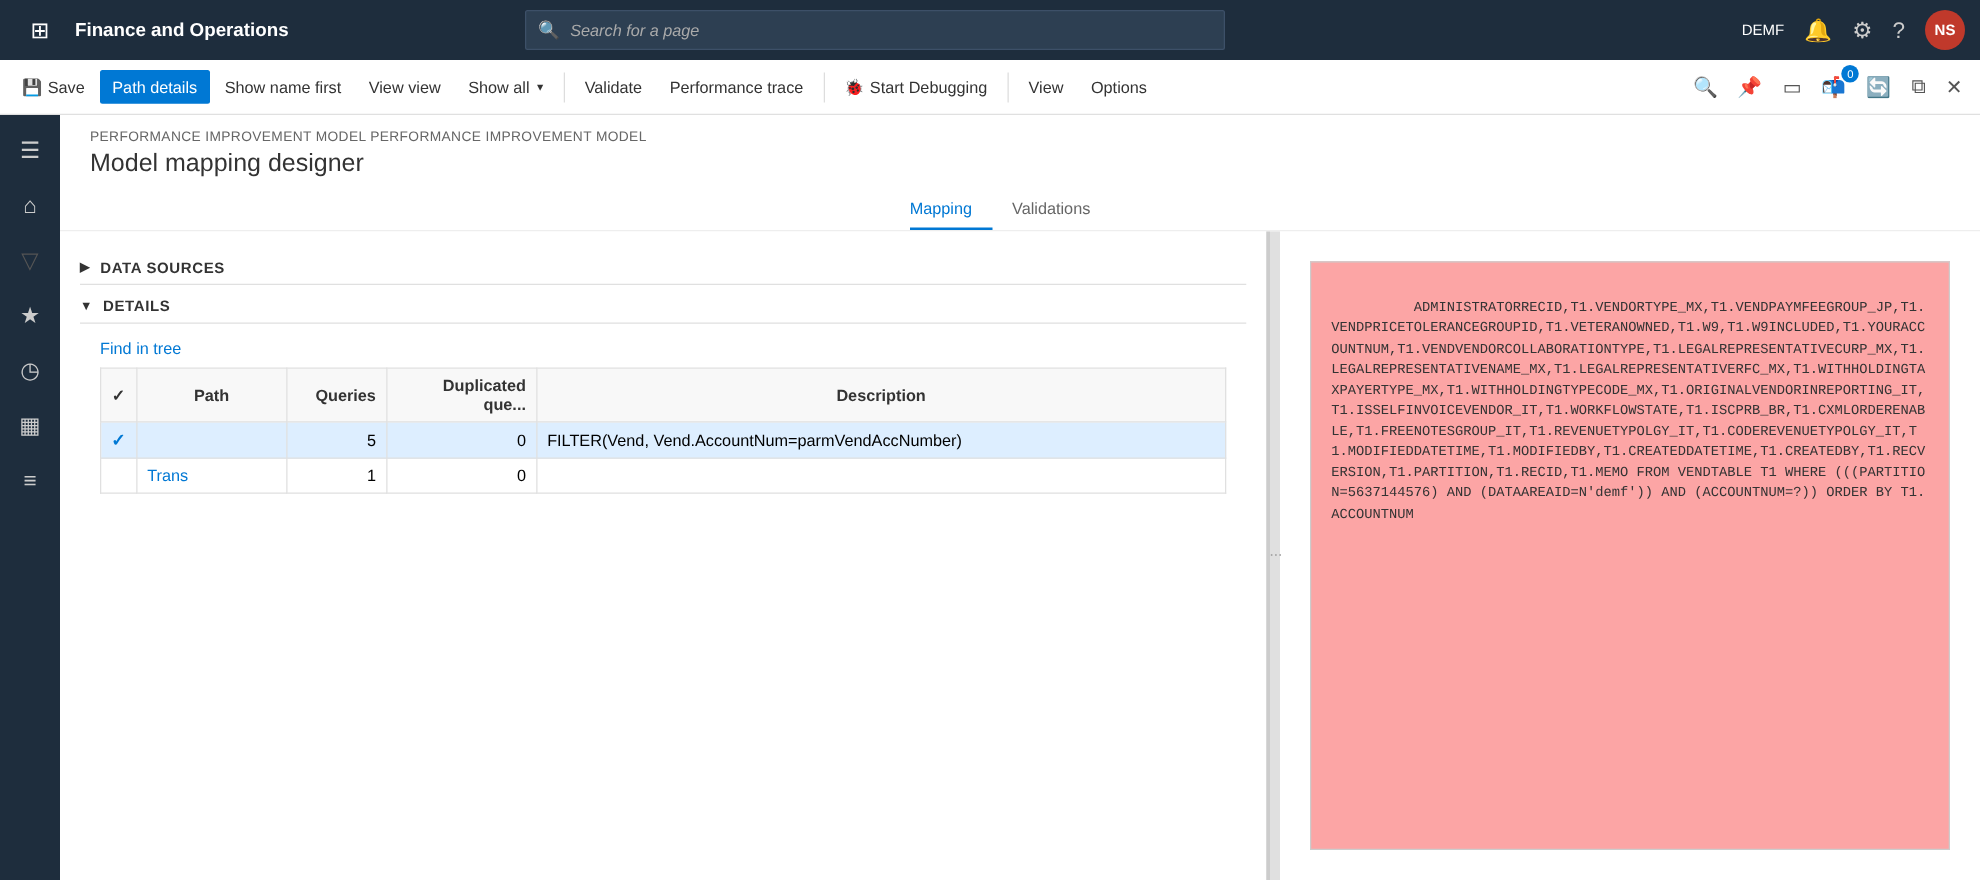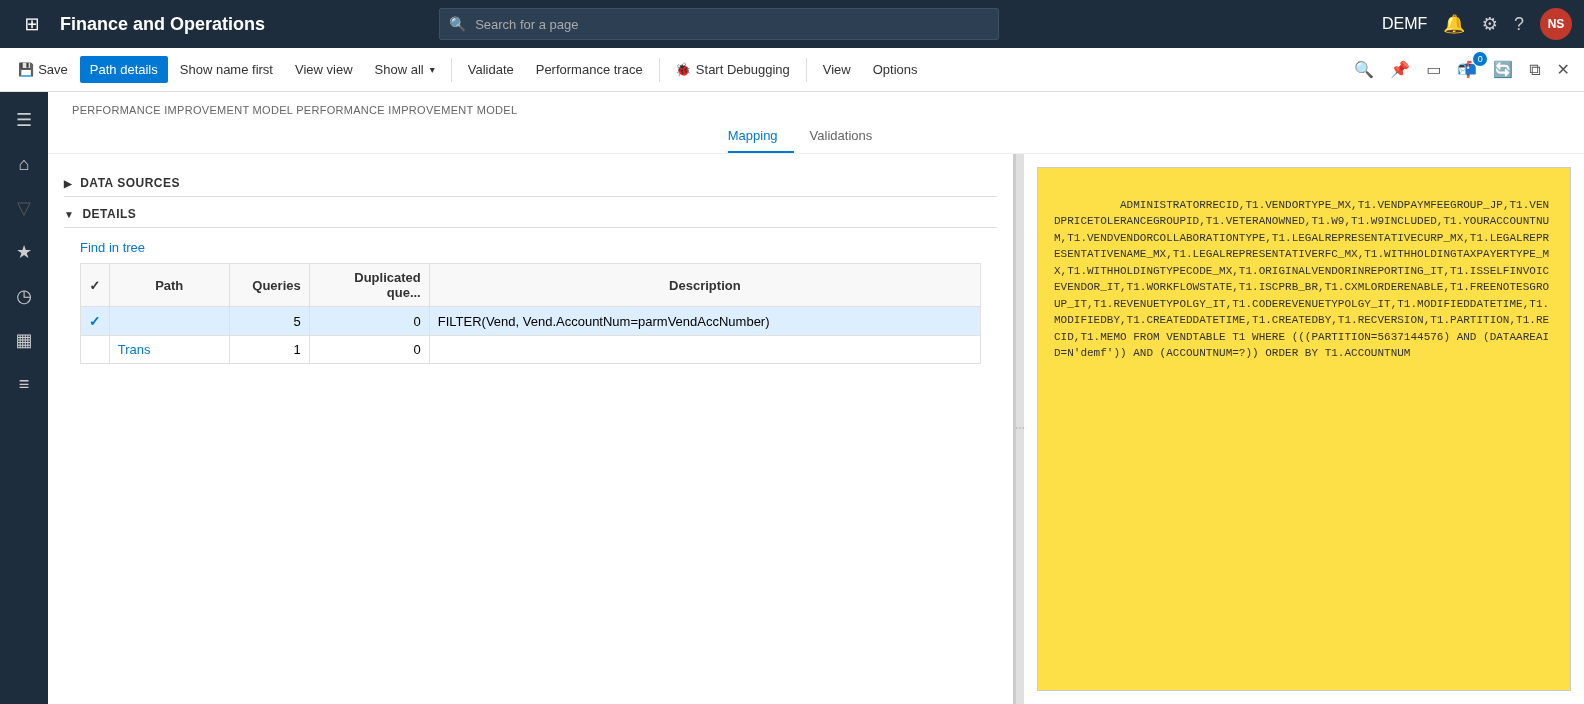--- a/index.html
+++ b/index.html
@@ -7,41 +7,42 @@
 
     
     .top-nav {
       background: #1e2d3d;
       height: 48px;
       display: flex;
       align-items: center;
       padding: 0 12px;
       gap: 8px;
     }
-    .top-nav .app-title { color: #fff; font-size: 18px; font-weight: 600; flex: 0 0 auto; }
+    .top-nav .app-title { color: #fff; font-size: 15px; font-weight: 600; flex: 0 0 auto; }
     .top-nav .search-box {
       flex: 1;
       max-width: 560px;
       margin: 0 auto;
       background: #2d3f52;
       border: 1px solid #3d5068;
       border-radius: 2px;
       display: flex;
       align-items: center;
       padding: 0 10px;
       height: 32px;
       gap: 8px;
     }
     .top-nav .search-box input {
       background: transparent;
       border: none;
       color: #ccc;
       font-size: 13px;
       outline: none;
       width: 100%;
+      font-style: italic;
     }
     .top-nav .search-box input::placeholder { color: #aaa; }
     .top-nav .search-icon { color: #aaa; font-size: 14px; }
     .top-nav-right { display: flex; align-items: center; gap: 16px; margin-left: auto; }
     .top-nav-right .icon-btn { color: #ccc; font-size: 18px; cursor: pointer; background: none; border: none; }
     .top-nav-right .avatar {
       width: 32px; height: 32px; border-radius: 50%;
       background: #c0392b; color: #fff; font-size: 12px; font-weight: 700;
       display: flex; align-items: center; justify-content: center; cursor: pointer;
     }
@@ -251,23 +252,23 @@
     .right-panel-actions .more-btn { color: #555; font-size: 16px; background: none; border: none; cursor: pointer; }
 
     .sql-text-area {
       flex: 1;
       overflow-y: auto;
       padding: 12px 16px;
       font-family: 'Courier New', monospace;
       font-size: 11px;
       color: #333;
       line-height: 1.5;
-      background: #fde047;
+      background: #fca5a5;
       border: 1px solid #ccc;
-      margin: 13px;
+      margin: 24px;
       white-space: pre-wrap;
       word-break: break-all;
     }
 
     
     .v-divider {
       width: 8px;
       background: #e0e0e0;
       cursor: col-resize;
       display: flex;
@@ -292,21 +293,21 @@
     <span>⊞</span>
   </button>
   <span class="app-title">Finance and Operations</span>
 
   <div class="search-box">
     <span class="search-icon">🔍</span>
     <input type="text" placeholder="Search for a page" style="">
   </div>
 
   <div class="top-nav-right">
-    <span style="color:#fff;font-size:16px;padding-left:44px;">DEMF</span>
+    <span style="color:#fff;font-size:12px;padding-left:44px;">DEMF</span>
     <button class="icon-btn" style="background:none;border:none;color:#ccc;font-size:18px;cursor:pointer;">🔔</button>
     <button class="icon-btn" style="background:none;border:none;color:#ccc;font-size:18px;cursor:pointer;">⚙</button>
     <button class="icon-btn" style="background:none;border:none;color:#ccc;font-size:18px;cursor:pointer;">?</button>
     <div class="avatar">NS</div>
   </div>
 </div>
 
 <div class="command-bar">
   <button class="cmd-btn">
     <span>💾</span>
@@ -382,20 +383,21 @@
     </button>
     <button class="sidebar-btn">
       <span>≡</span>
     </button>
   </div>
 
   <div class="main-content">
 
     <div class="page-header">
       <div class="breadcrumb">PERFORMANCE IMPROVEMENT MODEL  PERFORMANCE IMPROVEMENT MODEL</div>
+      <div class="page-title">Model mapping designer</div>
       <div class="tabs">
         <div class="tab-item active">
           <span>Mapping</span>
         </div>
         <div class="tab-item">
           <span>Validations</span>
         </div>
       </div>
     </div>
 

